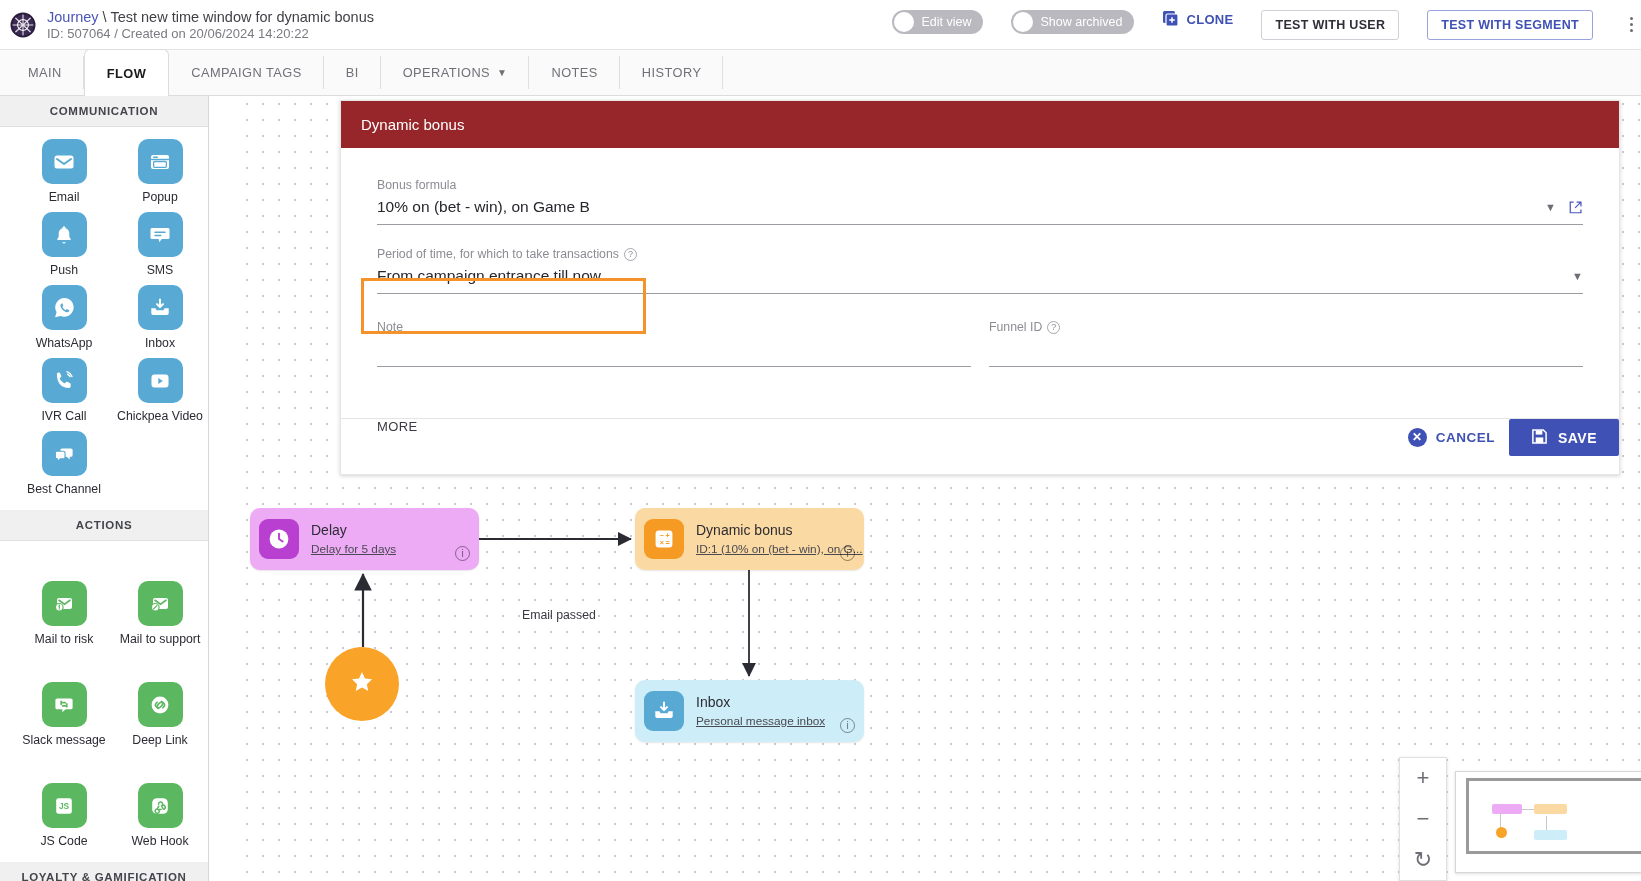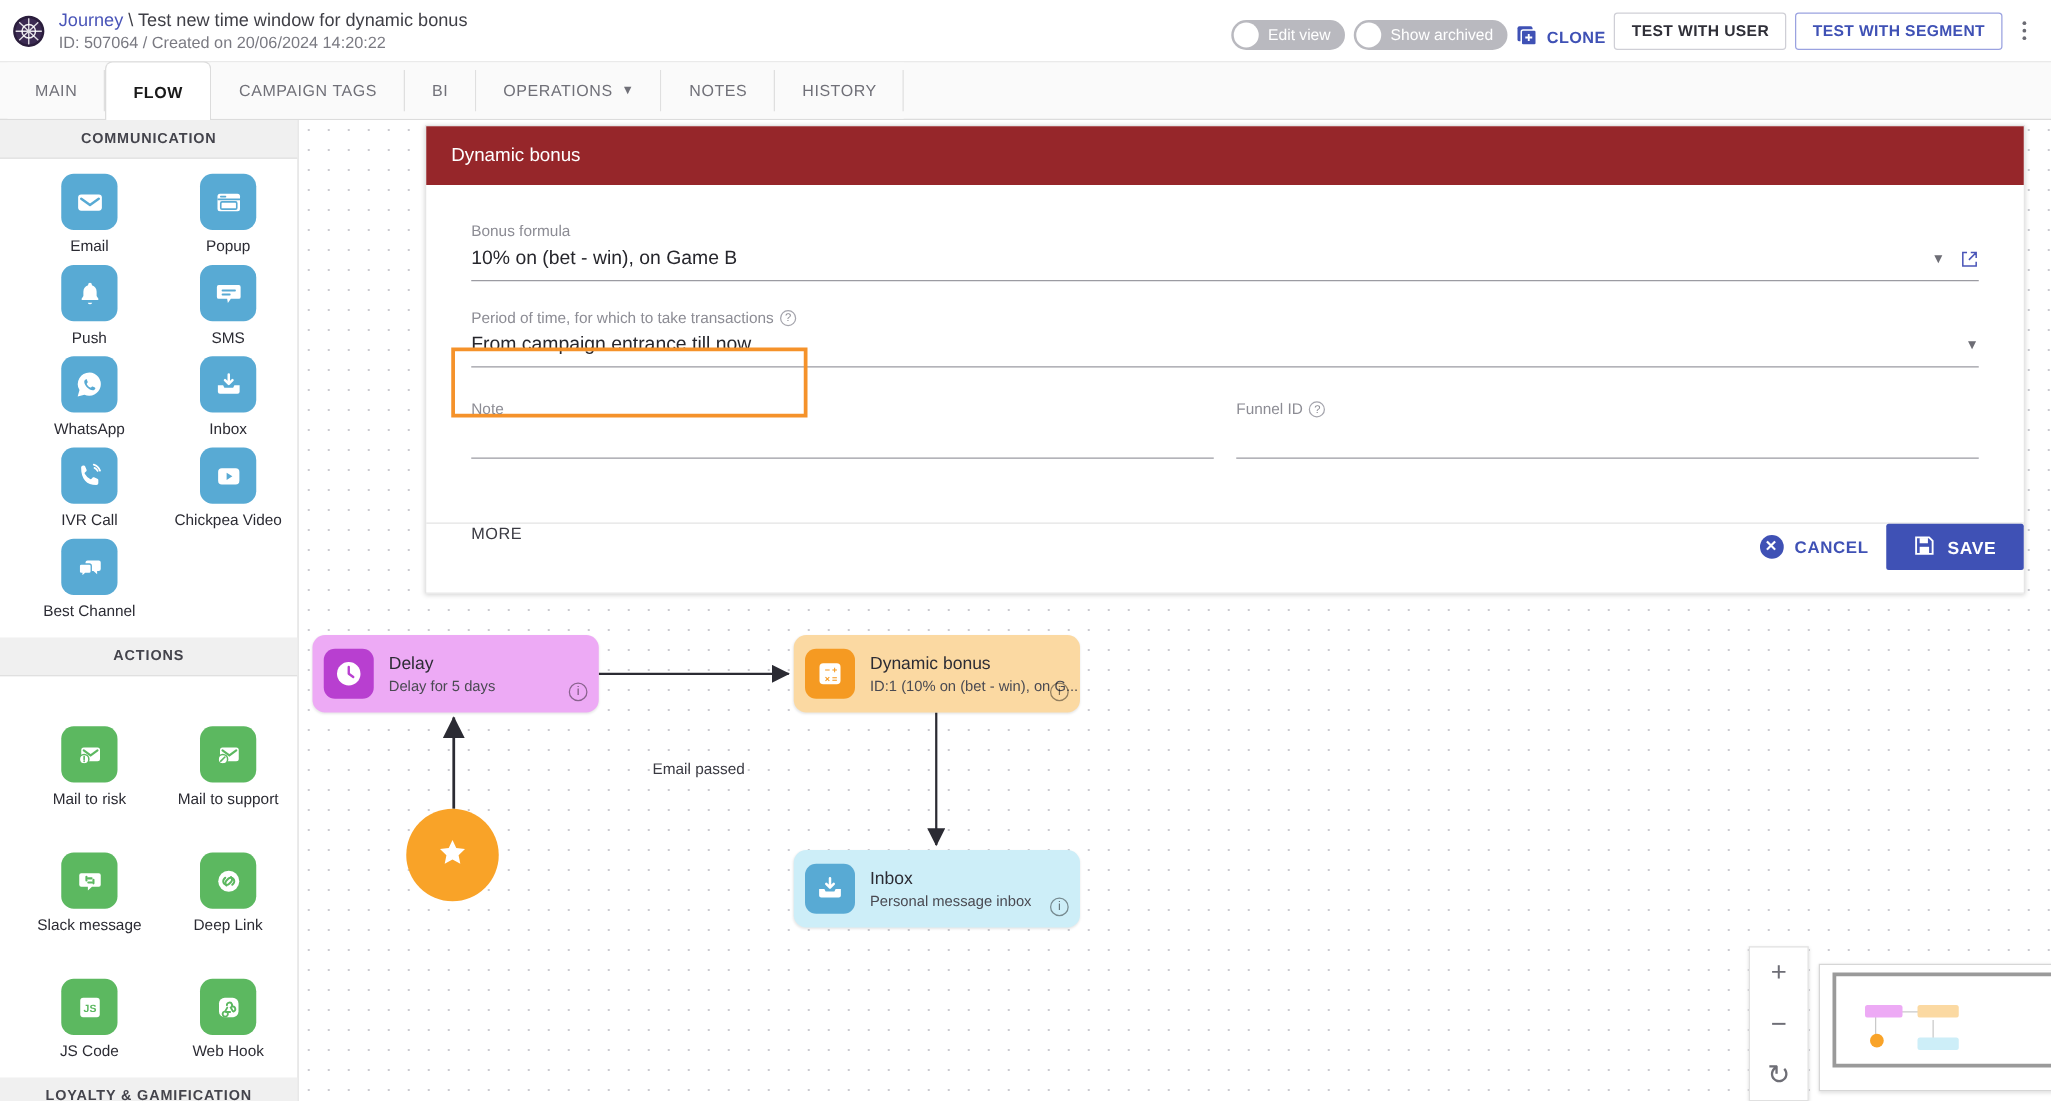--- a/index.html
+++ b/index.html
@@ -21,22 +21,22 @@
   .brand-logo {
     width: 28px; height: 28px; margin-left: 9px; margin-right: 10px;
     flex: 0 0 auto; display: flex; align-items: center; justify-content: center;
   }
   .title-block { display: flex; flex-direction: column; justify-content: center; gap: 1px; }
   .title-line1 { font-size: 14.5px; color: #3f3f46; line-height: 16px; white-space: nowrap; }
   .title-line1 .journey-link { color: #4a55b8; }
   .title-line2 { font-size: 13px; color: #7a7a82; line-height: 15px; white-space: nowrap; }
 
   .topbar-right {
-    margin-left: auto; display: flex; align-items: flex-end; gap: 7px;
-    padding-right: 12px;
+    margin-left: auto; display: flex; align-items: flex-start; gap: 28px;
+    padding-right: 0;
   }
   .toggle-pill {
     display: flex; align-items: center;
     background: #b9b9bf; border-radius: 14px; height: 24px;
     padding: 0 12px 0 2px; color: #ffffff; font-size: 12.5px; white-space: nowrap;
   }
   .toggle-knob {
     width: 20px; height: 20px; border-radius: 50%; background: #fff;
     margin-right: 7px; flex: 0 0 auto;
   }
@@ -77,21 +77,21 @@
     background: #ffffff; color: #1a1a1a; font-weight: 700;
     border-top: 1px solid #dcdcdc; border-left: 1px solid #dcdcdc;
     border-right: 1px solid #dcdcdc;
     border-radius: 6px 6px 0 0; height: 47px; margin-bottom: -1px;
   }
   .tab.active::after { display: none; }
   .tab .chev { margin-left: 7px; font-size: 10px; }
 
   
   .sidebar {
-    position: absolute; left: 0; top: 96px; width: 239px; bottom: 0;
+    position: absolute; left: 0; top: 96px; width: 209px; bottom: 0;
     background: #ffffff; border-right: 1px solid #d8d8d8; overflow: hidden;
   }
   .section-header {
     height: 31px; background: #f0f0f0; border-bottom: 1px solid #e0e0e0;
     display: flex; align-items: center; justify-content: center;
     font-size: 11.5px; font-weight: 700; letter-spacing: .7px; color: #44444c;
   }
   .tool-grid {
     display: grid; grid-template-columns: 1fr 1fr; row-gap: 8px;
     padding: 12px 0 14px 16px;
@@ -180,21 +180,21 @@
   .node {
     position: absolute; border-radius: 10px; display: flex; align-items: center;
     cursor: pointer; box-shadow: 0 1px 2px rgba(0,0,0,.10);
   }
   .node-icon {
     width: 40px; height: 40px; border-radius: 9px; margin: 0 12px 0 9px;
     display: flex; align-items: center; justify-content: center; flex: 0 0 auto;
   }
   .node-text { display: flex; flex-direction: column; gap: 4px; overflow: hidden; }
   .node-title { font-size: 14px; color: #2c2c34; white-space: nowrap; }
-  .node-sub { font-size: 11.8px; color: #4a4a52; white-space: nowrap; }
+  .node-sub { font-size: 11.8px; color: #4a4a52; white-space: nowrap; text-decoration: underline; }
   .node-info {
     position: absolute; right: 9px; bottom: 9px; width: 15px; height: 15px;
     border-radius: 50%; border: 1.3px solid rgba(0,0,0,.42);
     font-size: 10px; line-height: 13px; text-align: center; color: rgba(0,0,0,.55);
   }
   .node.delay { left: 11px; top: 412px; width: 229px; height: 62px; background: #edaaf5; }
   .node.delay .node-icon { background: #b83fd0; }
   .node.bonus { left: 396px; top: 412px; width: 229px; height: 62px; background: #fbd9a2; }
   .node.bonus .node-icon { background: #f59a22; }
   .node.inbox { left: 396px; top: 584px; width: 229px; height: 62px; background: #cdeef8; }

